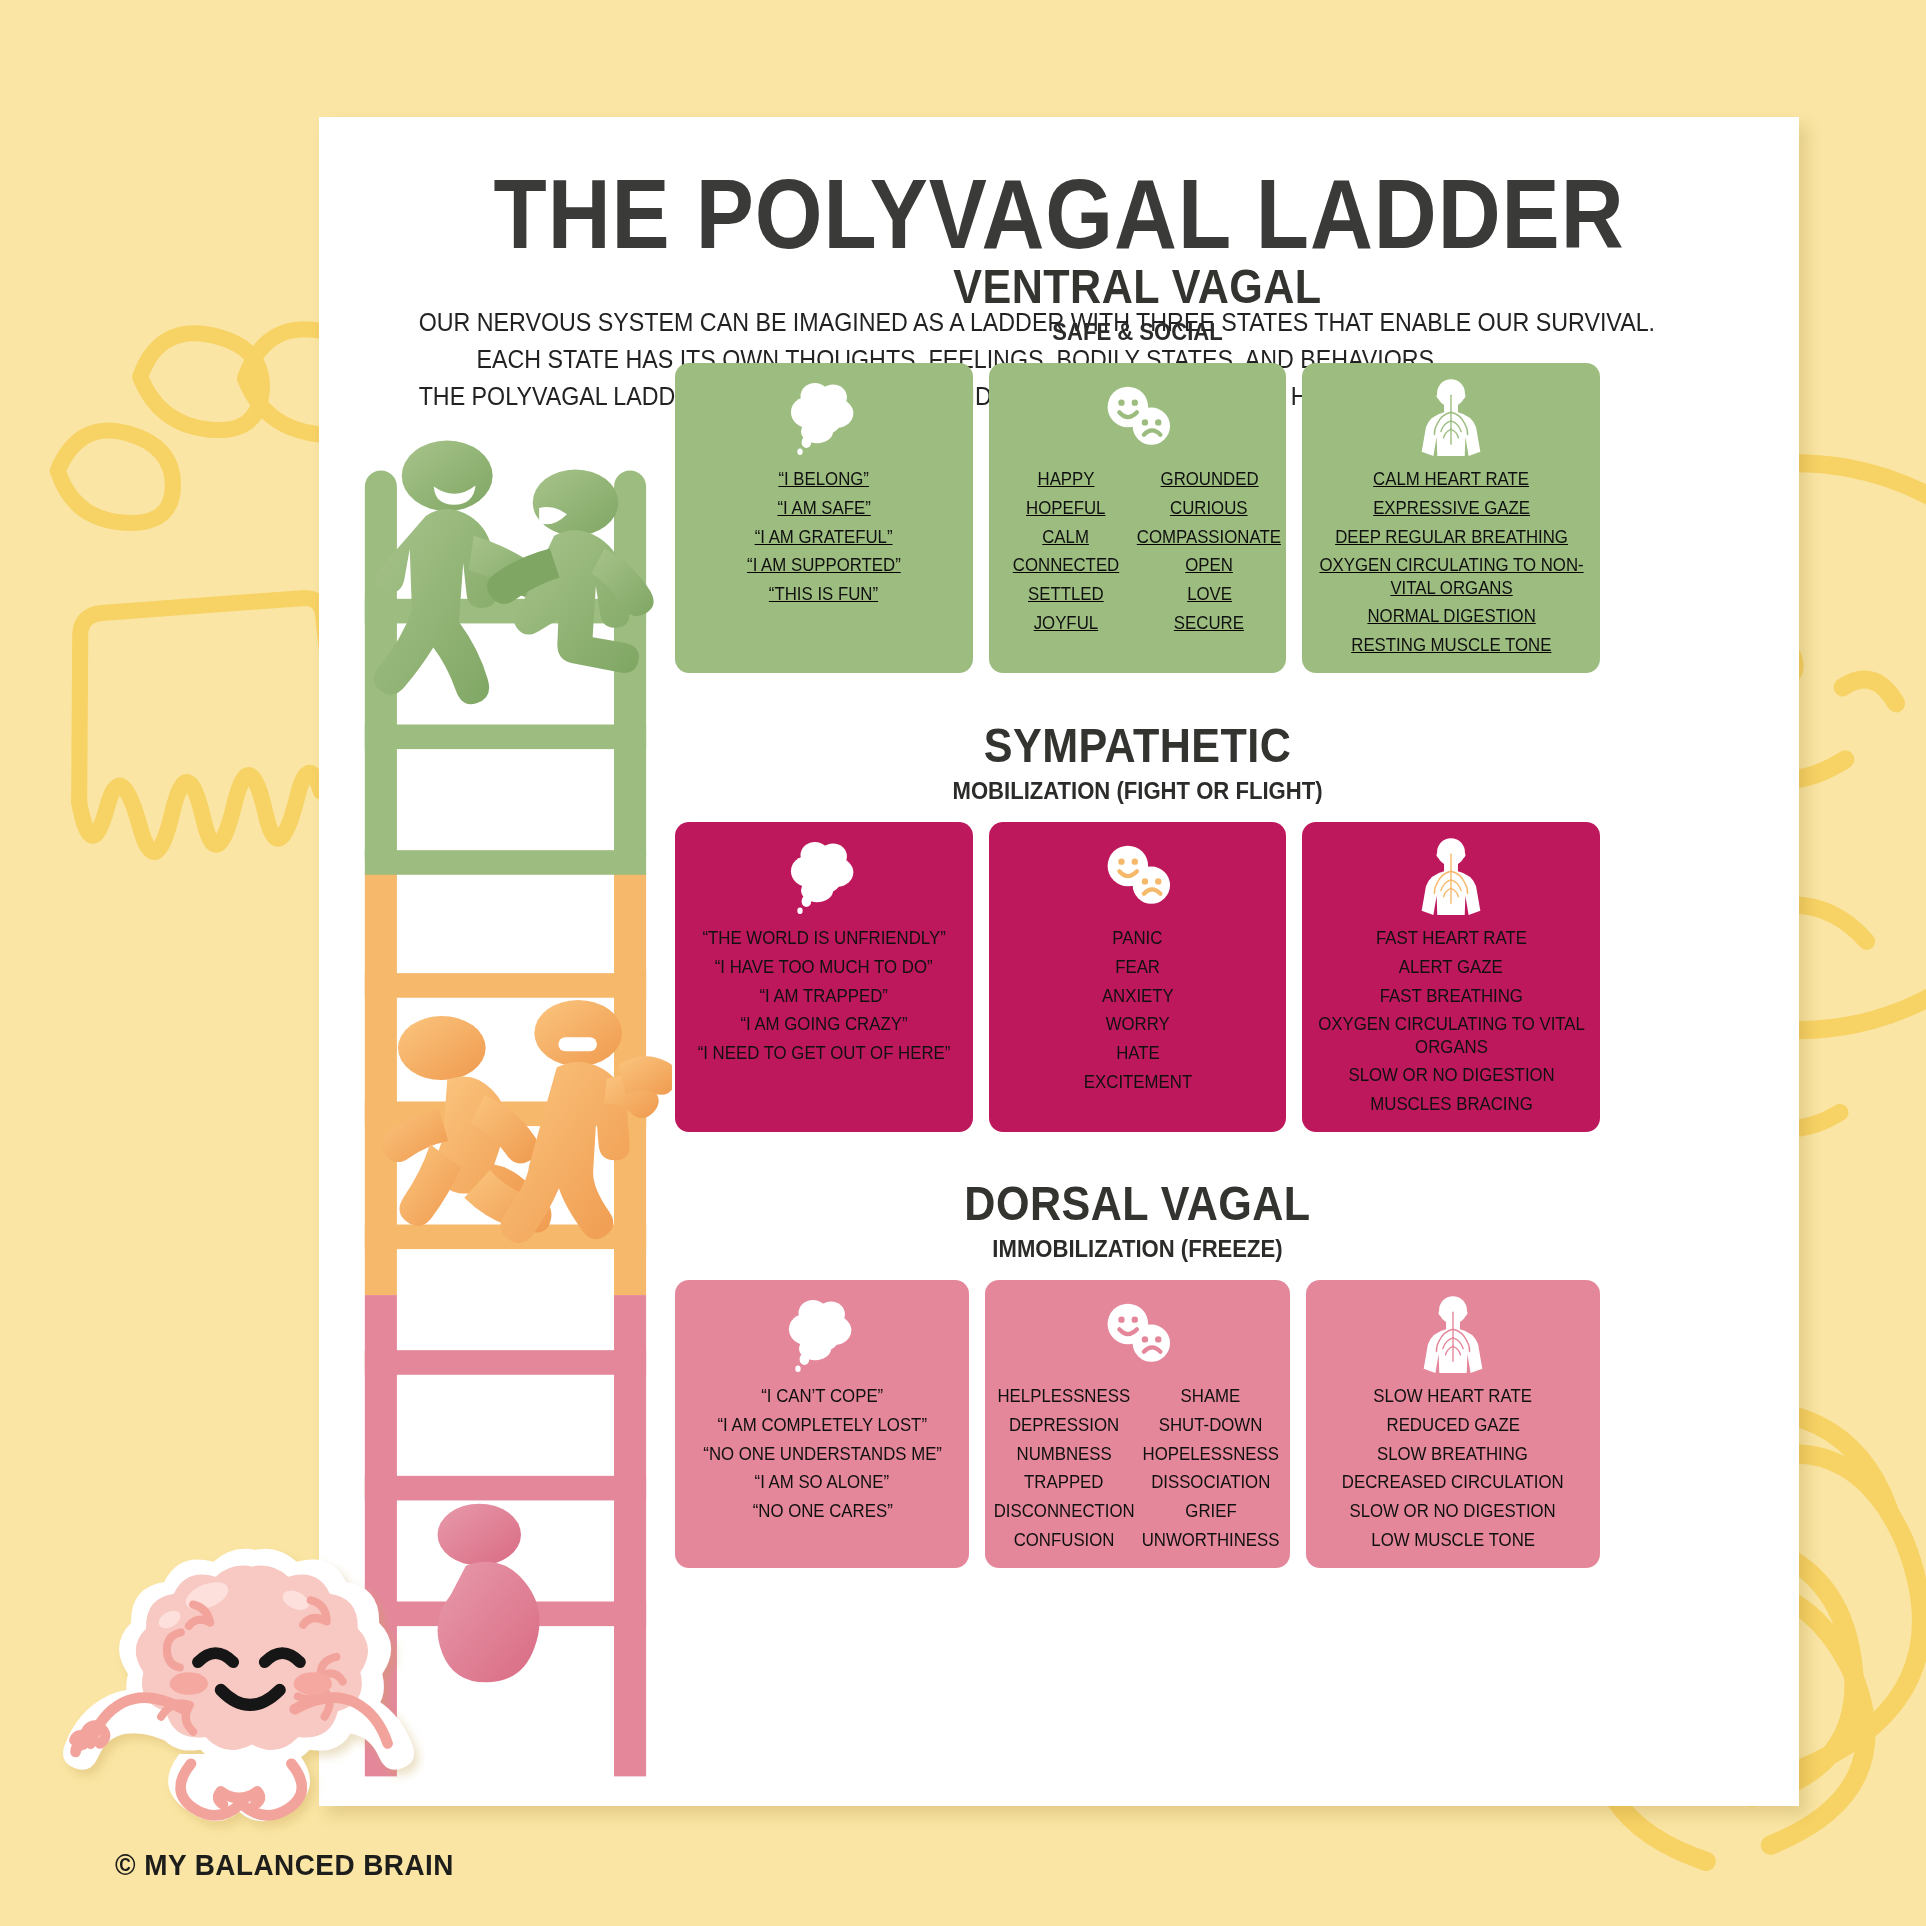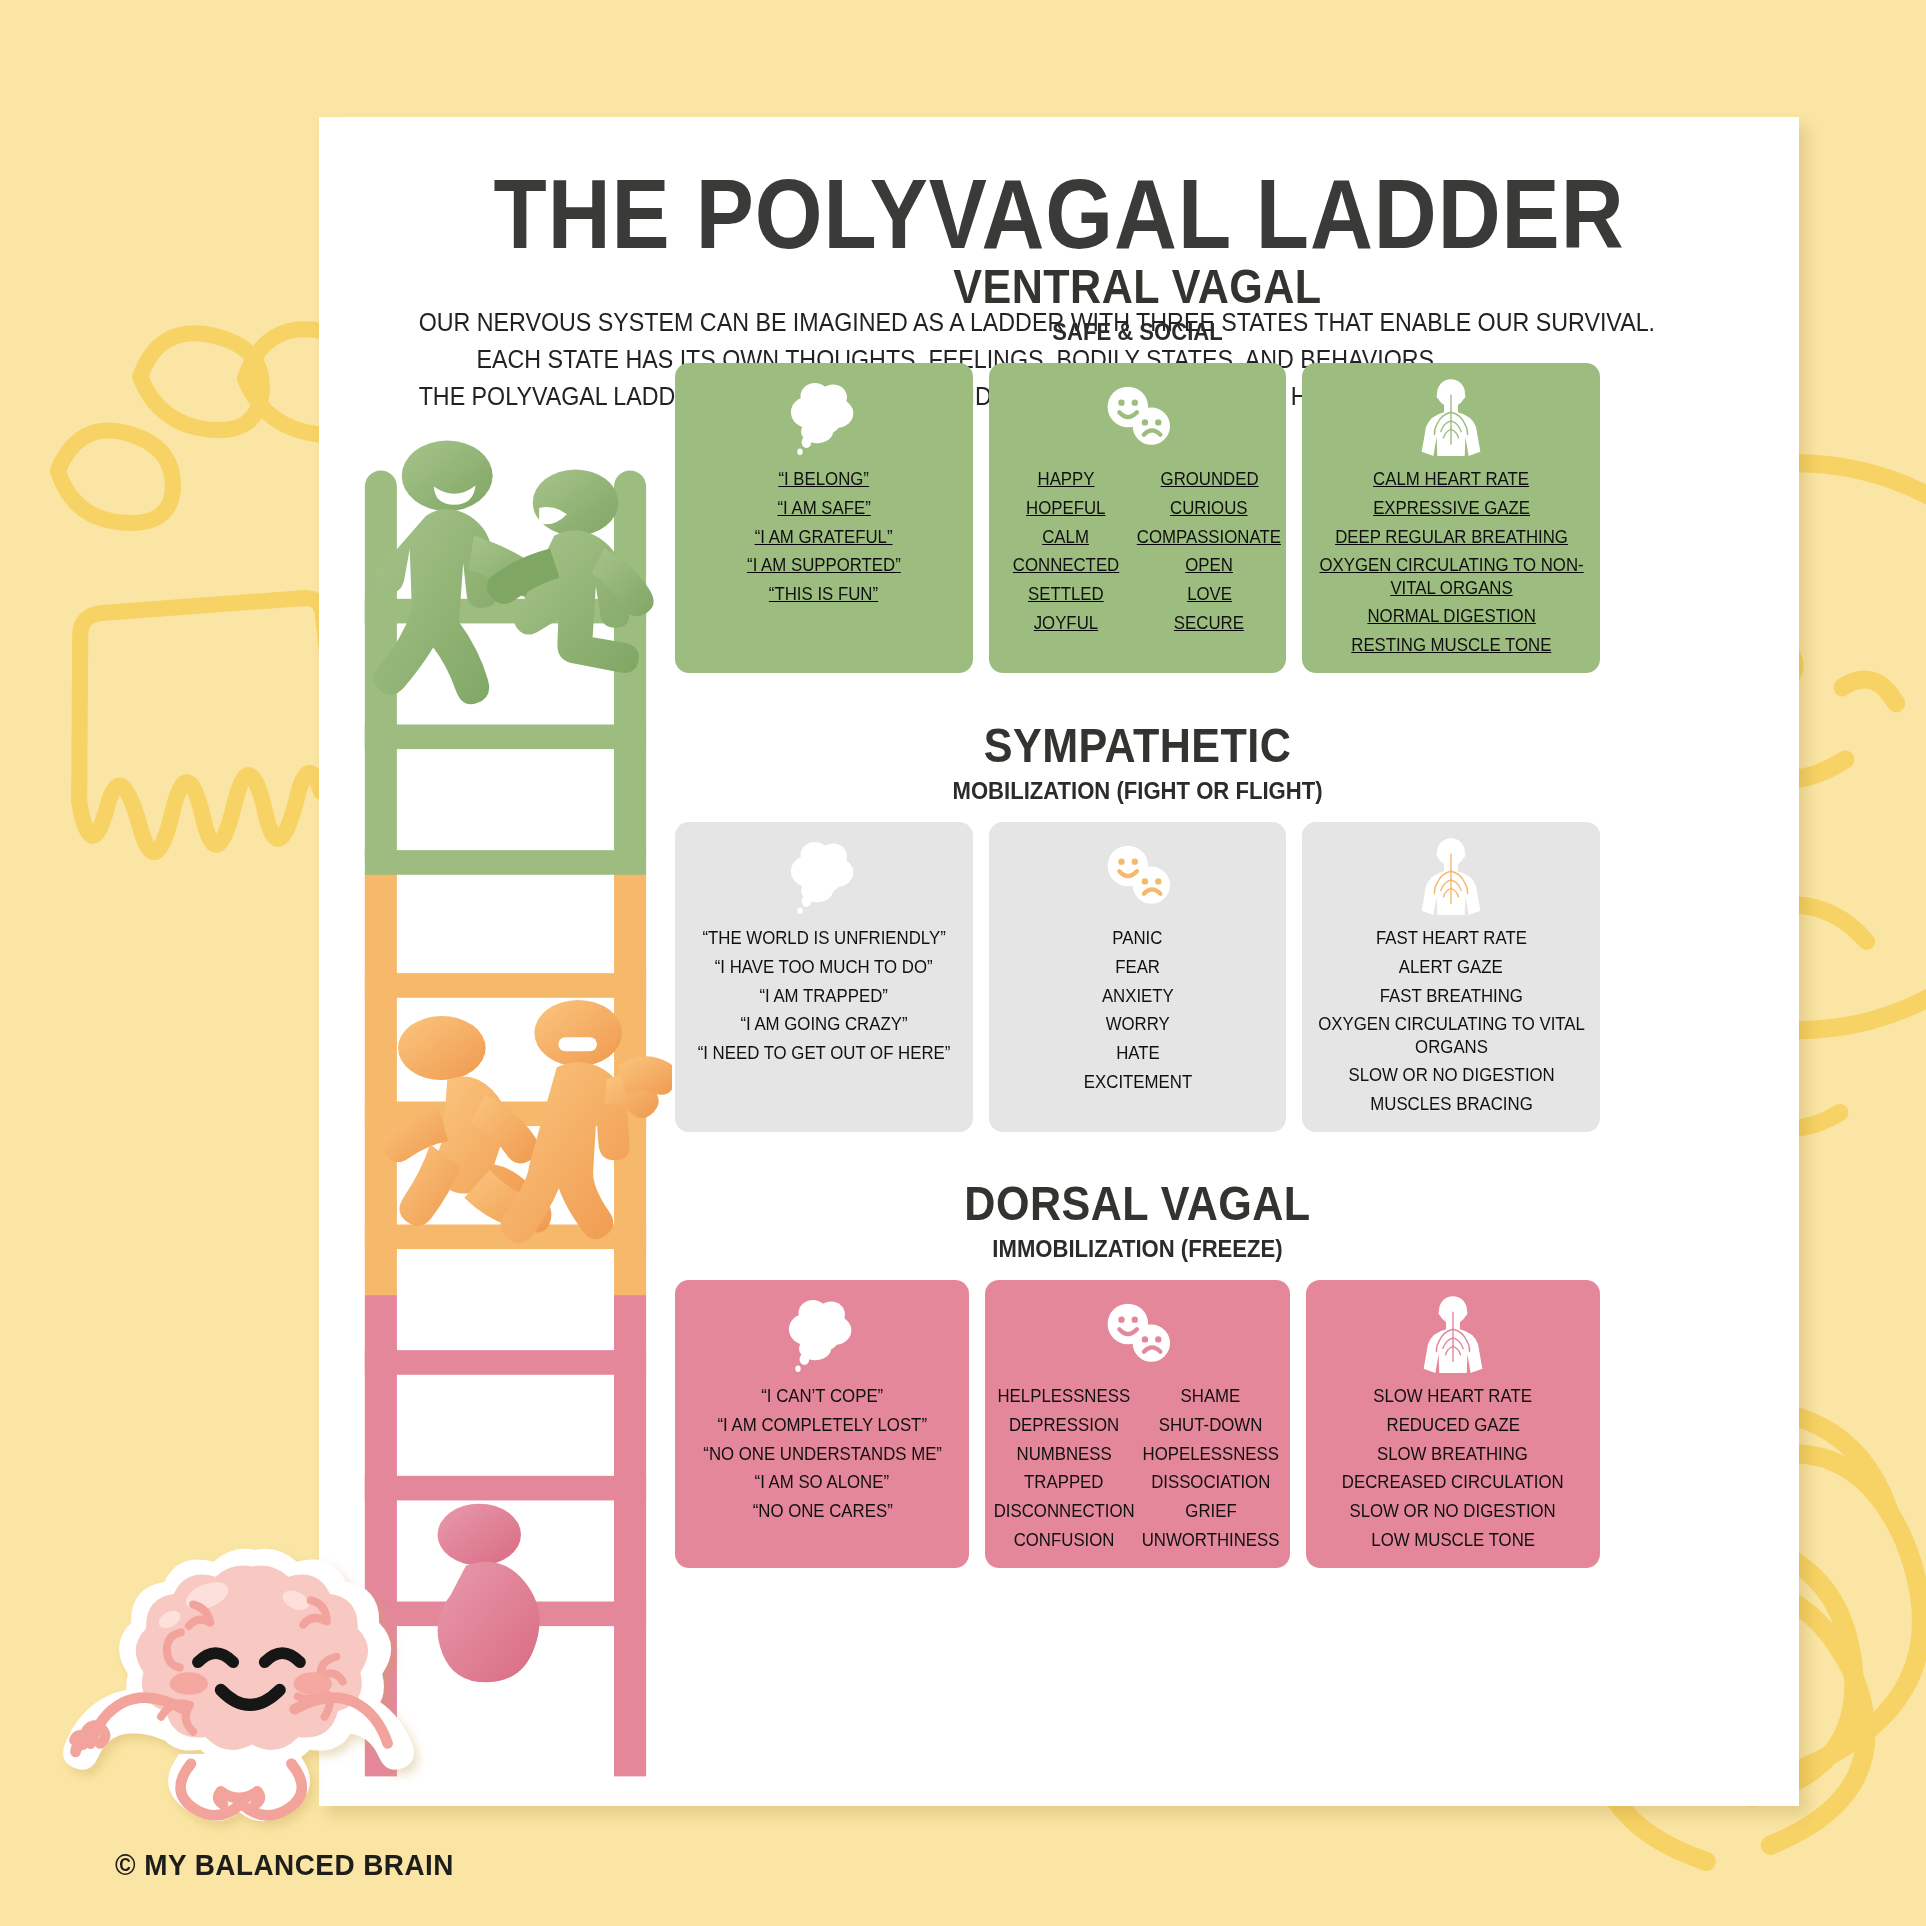--- a/index.html
+++ b/index.html
@@ -158,21 +158,21 @@
     color: #101010;
     text-align: center;
     white-space: nowrap;
     font-weight: 400;
     transform: scaleX(0.95);
   }
   .item.wrap { white-space: normal; line-height: 1.25; padding: 3.2px 0; }
 
   
   .green  { background: #9CBD7F; text-decoration: underline; }
-  .orange { background: #e5e5e5; }
+  .orange { background: #be185d; }
   .pink   { background: #E4879B; }
 
   
   #brain-mascot {
     position: absolute;
     left: 51px;
     top: 1540px;
     width: 374px;
     height: 300px;
     pointer-events: none;

